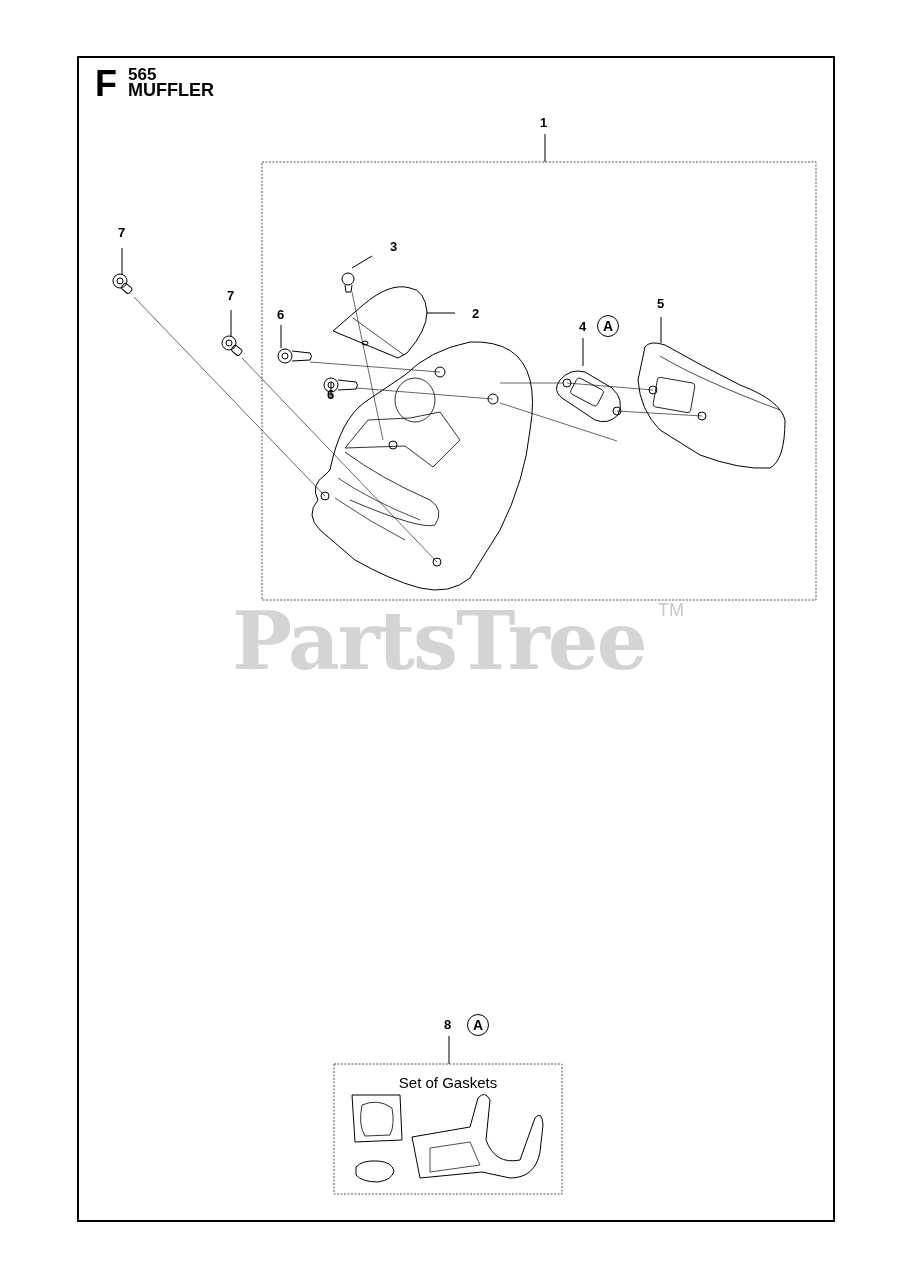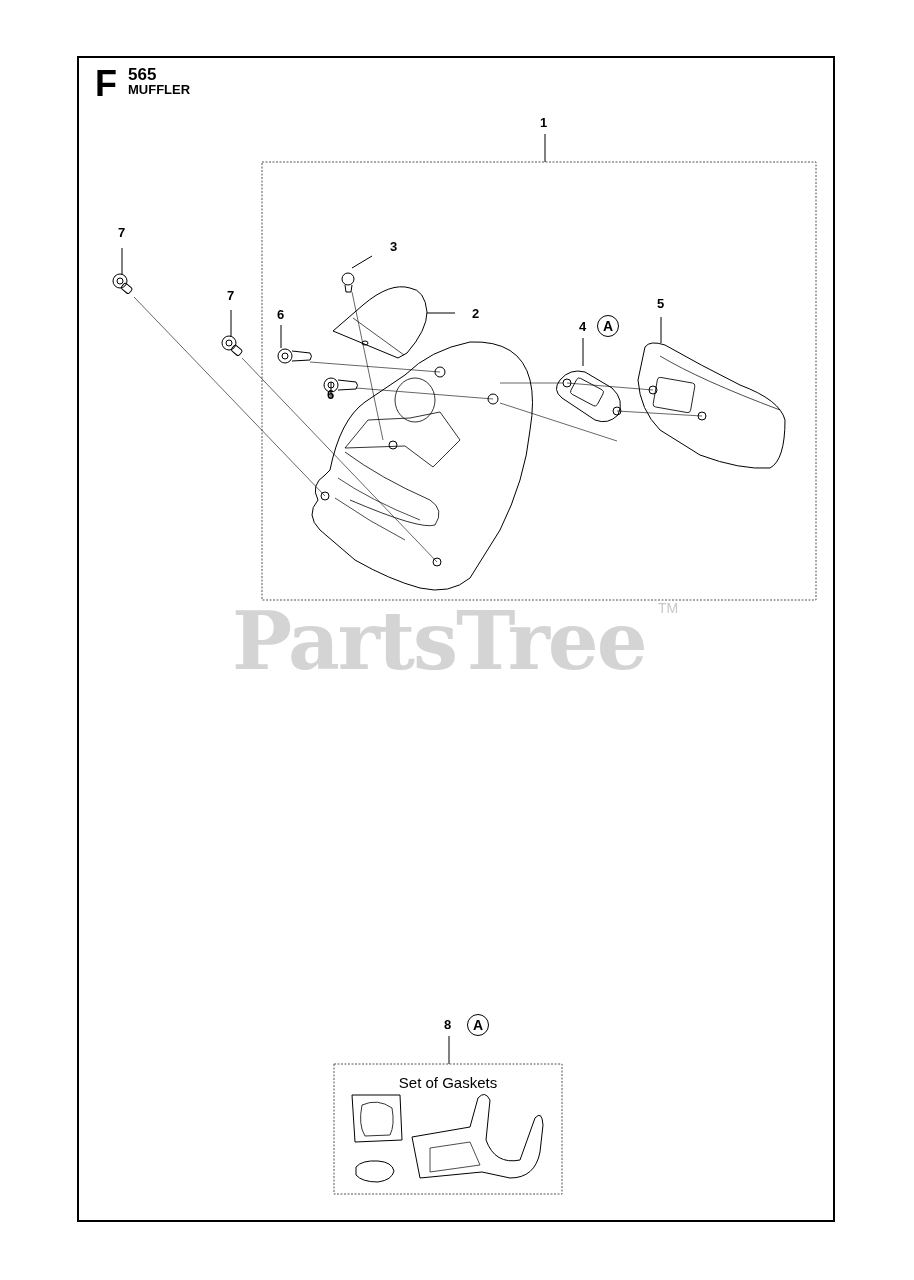--- a/index.html
+++ b/index.html
@@ -1,24 +1,24 @@
 <!DOCTYPE html>
 <html><head>
 <meta charset="utf-8">
 <style>
   html, body { margin:0; padding:0; background:#fff; }
   body { width:914px; height:1280px; position:relative; overflow:hidden; font-family:"Liberation Sans", sans-serif; }
   .frame { position:absolute; left:77px; top:56px; width:758px; height:1166px; border:2px solid #000; box-sizing:border-box; }
   .section-letter { position:absolute; left:95px; top:66px; font-size:36px; font-weight:bold; line-height:36px; color:#000; }
   .section-num { position:absolute; left:128px; top:68px; font-size:17px; font-weight:bold; color:#000; line-height:14px; }
-  .section-title { position:absolute; left:128px; top:83px; font-size:13px; font-weight:bold; color:#000; line-height:14px; }
+  .section-title { position:absolute; left:128px; top:83px; font-size:18px; font-weight:bold; color:#000; line-height:14px; }
   .callout { position:absolute; font-size:13px; font-weight:bold; color:#000; line-height:14px; }
   .ref { position:absolute; width:22px; height:22px; border:1px solid #000; border-radius:50%; box-sizing:border-box; font-size:14px; font-weight:bold; text-align:center; line-height:20px; color:#000; background:#fff; }
   .watermark { position:absolute; left:232px; top:596px; font-family:"DejaVu Serif", serif; font-weight:bold; font-size:80px; color:#d4d4d4; letter-spacing:-2px; line-height:90px;text-align:right; }
-  .tm { position:absolute; left:658px; top:600px; font-size:14px; color:#c8c8c8; }
+  .tm { position:absolute; left:658px; top:600px; font-size:18px; color:#c8c8c8; }
   .kit-title { position:absolute; left:336px; top:1074px; width:224px; text-align:center; font-size:15px; font-weight:normal; color:#000000; }
   svg.diagram { position:absolute; left:0; top:0; }
 </style>
 </head>
 <body>
 
 <div class="frame"></div>
 
 <div class="section-letter">F</div>
 <div class="section-num">565</div>

